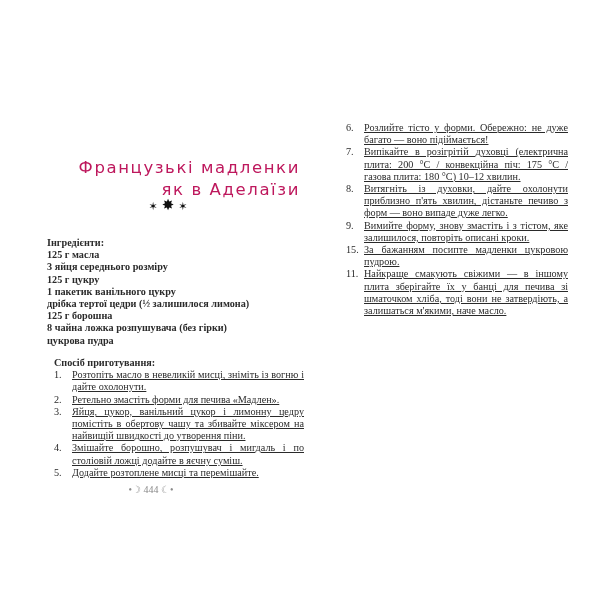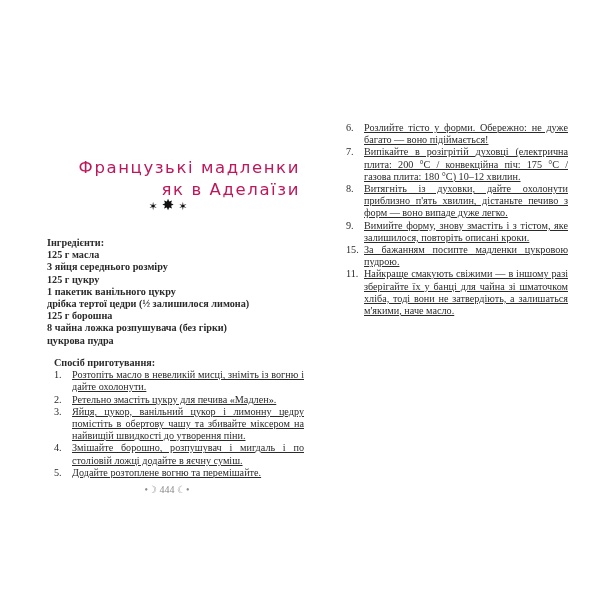--- a/index.html
+++ b/index.html
@@ -12,21 +12,21 @@
               font-size:11px; letter-spacing:4px; color:#111; }
   .ornament .big { font-size:15px; }
   .section { position:absolute; font-size:10.2px; line-height:12.2px; }
   .heading { font-weight:bold;margin-top:12px; }
   .ing { margin:0; padding:0; list-style:none;font-weight:bold; }
   ol.steps { margin:0; padding:0; list-style:none; }
   ol.steps li { display:flex; }
   ol.steps li .num { flex:0 0 18px; }
   ol.steps li .txt { flex:1; text-align:justify;text-decoration:underline; }
   .pagenum { position:absolute; left:128px; top:484px; width:46px; text-align:center;
-             font-size:10px; color:#8a8a8a;margin-left:16px; }
+             font-size:10px; color:#8a8a8a; }
 </style>
 </head>
 <body>
 
 <div>
   <h1 class="title">
     <div>Французькі мадленки</div>
     <div>як в Аделаїзи</div>
   </h1>
 
@@ -50,33 +50,33 @@
 
   <div class="section" style="left:54px; top:345px; width:250px;">
     <div class="heading">Спосіб приготування:</div>
     <ol class="steps">
       <li>
           <span class="num">1.</span>
           <span class="txt">Розтопіть масло в невеликій мисці, зніміть із вогню і дайте охолонути.</span>
         </li>
       <li>
           <span class="num">2.</span>
-          <span class="txt">Ретельно змастіть цукру для печива «Мадлен».</span>
+          <span class="txt">Ретельно змастіть форми для печива «Мадлен».</span>
         </li>
       <li>
           <span class="num">3.</span>
           <span class="txt">Яйця, цукор, ванільний цукор і лимонну цедру помістіть в обертову чашу та збивайте міксером на найвищій швидкості до утворення піни.</span>
         </li>
       <li>
           <span class="num">4.</span>
           <span class="txt">Змішайте борошно, розпушувач і мигдаль і по століовій ложці додайте в яєчну суміш.</span>
         </li>
       <li>
           <span class="num">5.</span>
-          <span class="txt">Додайте розтоплене вогню та перемішайте.</span>
+          <span class="txt">Додайте розтоплене мисці та перемішайте.</span>
         </li>
     </ol>
   </div>
 
   <div class="pagenum">
     <span>•☽</span>
     <span>444</span>
     <span>☾•</span>
   </div>
 </div>
@@ -99,17 +99,17 @@
       <li>
           <span class="num">9.</span>
           <span class="txt">Вимийте форму, знову змастіть і з тістом, яке залишилося, повторіть описані кроки.</span>
         </li>
       <li>
           <span class="num">15.</span>
           <span class="txt">За бажанням посипте мадленки цукровою пудрою.</span>
         </li>
       <li>
           <span class="num">11.</span>
-          <span class="txt">Найкраще смакують свіжими — в іншому разі зберігайте їх у банці для чайна зі шматочком хліба, тоді вони не затвердіють, а залишаться м'якими, наче масло.</span>
+          <span class="txt">Найкраще смакують свіжими — в іншому плита зберігайте їх у банці для печива зі шматочком хліба, тоді вони не затвердіють, а залишаться м'якими, наче масло.</span>
         </li>
     </ol>
   </div>
 </div>
 
 </body></html>

